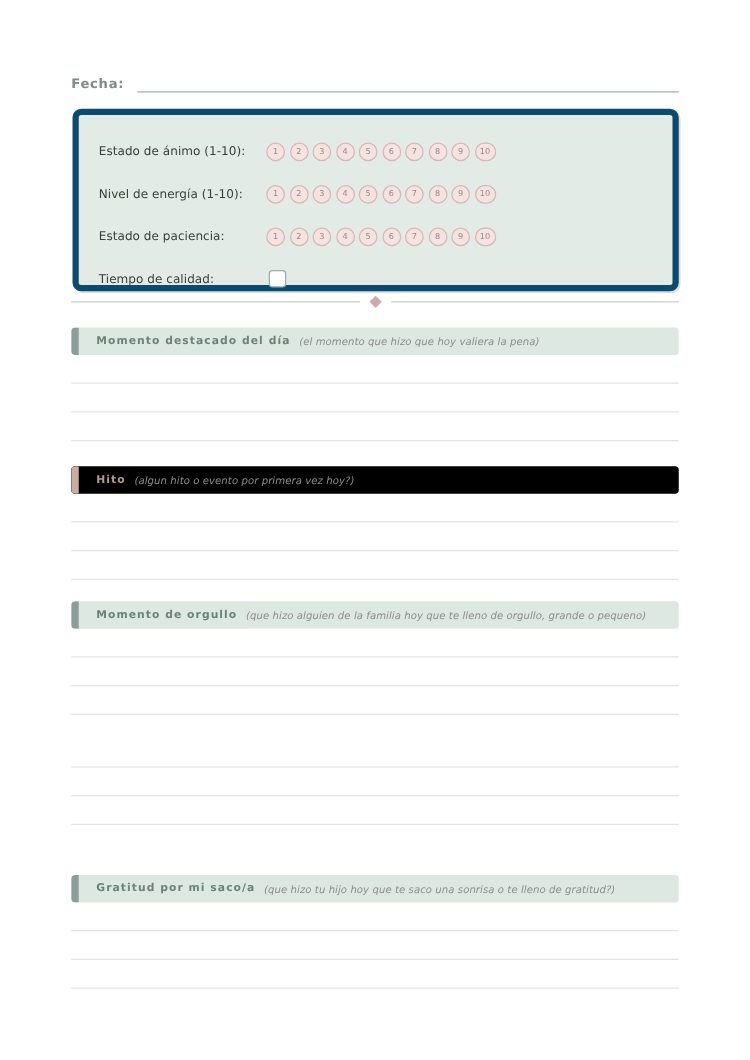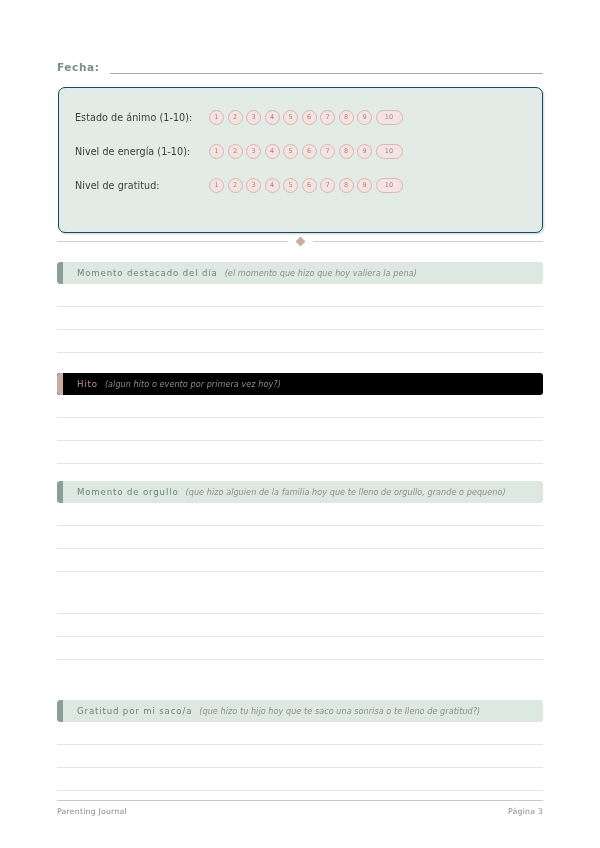--- a/index.html
+++ b/index.html
@@ -48,21 +48,21 @@
 
   
   .ratings-card {
     position: absolute;
     left: 58px;
     top: 87px;
     width: 485px;
     height: 146px;
     box-sizing: border-box;
     background: #e2ebe6;
-    border: 1px solid #0c4a6e;
+    border: 5px solid #0c4a6e;
     border-radius: 7px;
     box-shadow: 1.5px 1.5px 0 rgba(140,155,152,0.30);
     padding: 12px 0 0 0;
   }
   .rating-row {
     display: flex;
     align-items: center;
     height: 34px;
     padding-left: 16px;
   }
@@ -84,21 +84,21 @@
     border-radius: 50%;
     border: 1px solid #d9b7b2;
     background: #f4e3e0;
     color: #9c8683;
     font-size: 6.5px;
     display: flex;
     align-items: center;
     justify-content: center;
     box-sizing: border-box;
   }
-  .circ.wide { width: 27px; border-radius: 9px; }
+  .circ.wide { width: 17px; border-radius: 9px; }
   .checkbox {
     width: 14px;
     height: 14px;
     border: 1.3px solid #9aada9;
     border-radius: 3px;
     background: #ffffff;
     box-sizing: border-box;
     margin-left: 2px;
   }
 
@@ -138,21 +138,21 @@
     overflow: hidden;
   }
   .sec-header .accent {
     position: absolute;
     left: 0; top: 0; bottom: 0;
     width: 6px;
     border-radius: 3px 0 0 3px;
   }
   .sec-title {
     font-size: 8.6px;
-    font-weight: normal;
+    font-weight: bold;
     letter-spacing: 0.85px;
     white-space: nowrap;
   }
   .sec-hint {
     font-size: 8.1px;
     font-style: italic;
     color: #8d8d8d;
     margin-left: 7px;
     white-space: nowrap;
     letter-spacing: 0.05px;
@@ -223,34 +223,38 @@
           <span class="circ">4</span>
           <span class="circ">5</span>
           <span class="circ">6</span>
           <span class="circ">7</span>
           <span class="circ">8</span>
           <span class="circ">9</span>
           <span class="circ wide">10</span>
         </span>
       </div>
       <div class="rating-row">
-        <span class="rating-label">Nivel de gratitud:</span>
+        <span class="rating-label">Estado de paciencia:</span>
         <span class="circles">
           <span class="circ">1</span>
           <span class="circ">2</span>
           <span class="circ">3</span>
           <span class="circ">4</span>
           <span class="circ">5</span>
           <span class="circ">6</span>
           <span class="circ">7</span>
           <span class="circ">8</span>
           <span class="circ">9</span>
           <span class="circ wide">10</span>
         </span>
       </div>
+      <div class="rating-row">
+        <span class="rating-label">Tiempo de calidad:</span>
+        <span class="checkbox"></span>
+      </div>
     </div>
 
   <div class="divider">
     <span class="dline"></span>
     <span class="diamond"></span>
     <span class="dline"></span>
   </div>
 
   <div id="sections-host">
       <div class="section theme-green" style="top: 262px;">
@@ -303,21 +307,14 @@
           <span class="sec-hint">(que hizo tu hijo hoy que te saco una sonrisa o te lleno de gratitud?)</span>
         </div>
         <div class="lines">
           <div class="wline"></div>
           <div class="wline"></div>
           <div class="wline"></div>
         </div>
       </div>
     </div>
 
-  <div class="footer">
-    <div class="footer-rule"></div>
-    <div class="footer-row">
-      <span>Parenting Journal</span>
-      <span>Página 3</span>
-    </div>
-  </div>
 
 </div>
 
 </body></html>

